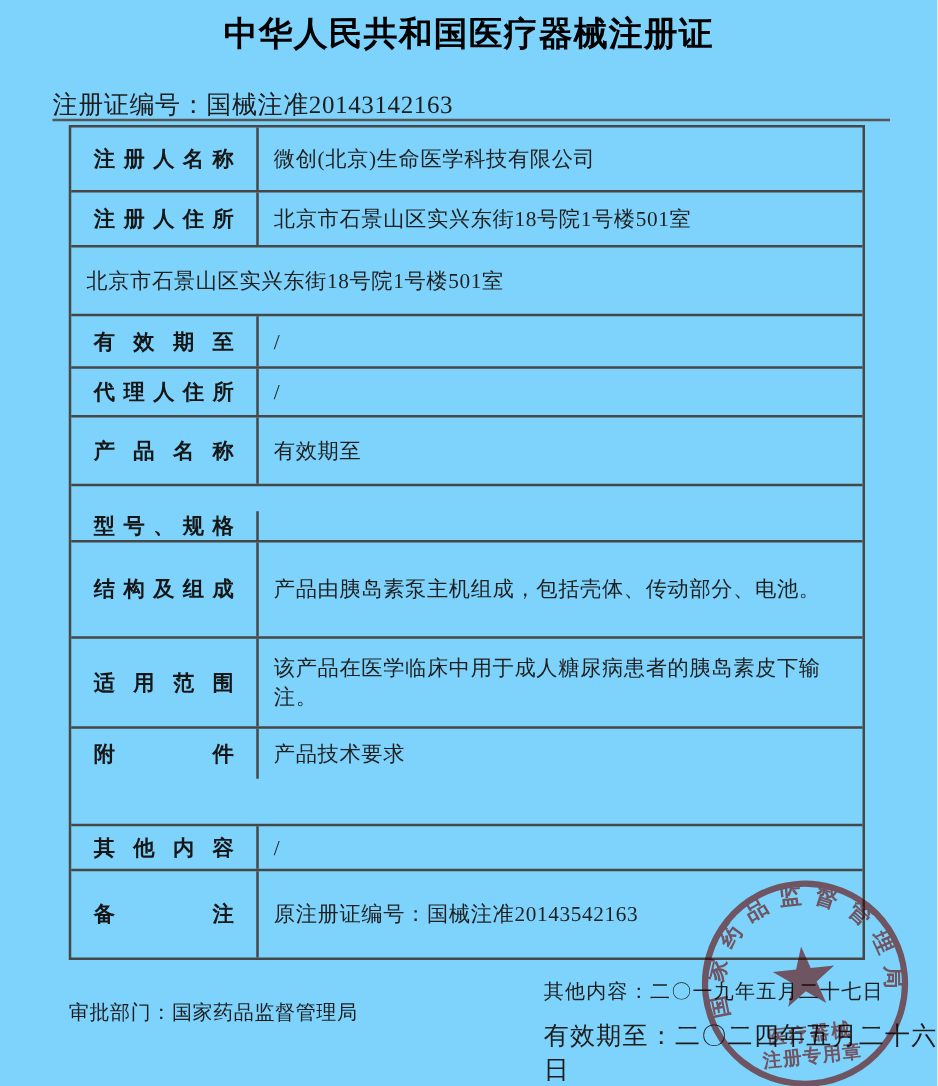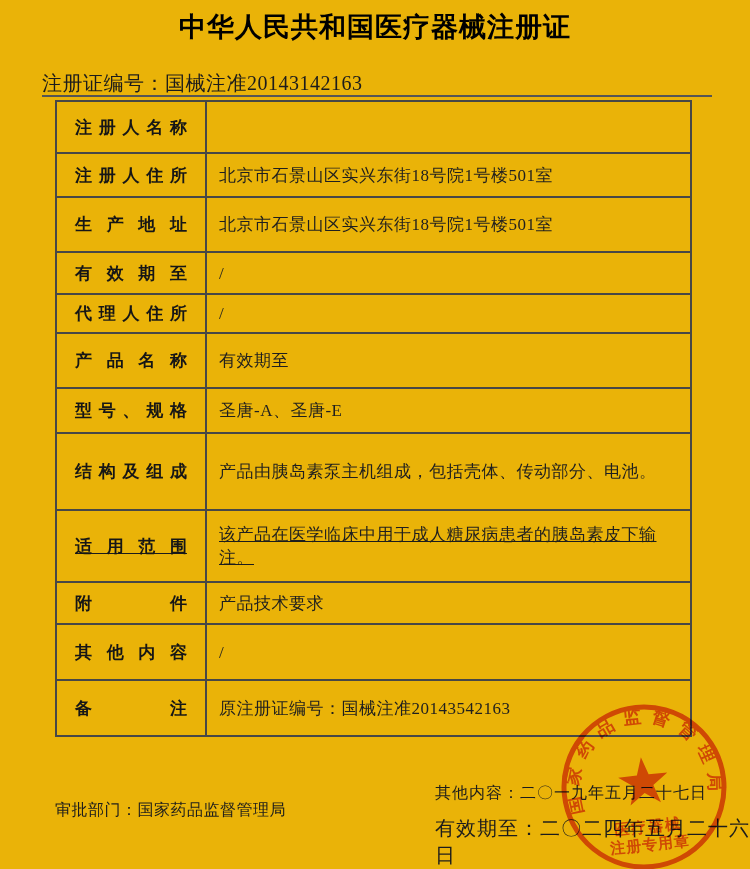--- a/index.html
+++ b/index.html
@@ -9,21 +9,21 @@
   }
   *{box-sizing:border-box;margin:0;padding:0;}
   html,body{background:#ffffff;}
   body{
     font-family:"Liberation Serif","DejaVu Serif",serif;
     color:var(--ink);
   }
   .page{
     position:relative;
     width:750px;height:869px;
-    background:#eab308;
+    background:#7dd3fc;
     overflow:hidden;
   }
   .doc-title{
     position:absolute;top:9px;left:0;width:750px;
     text-align:center;
     font-size:27px;font-weight:700;
     letter-spacing:1px;
     color:#000;
   }
   .regno-line{
@@ -38,22 +38,22 @@
     border:2px solid var(--border);
     display:flex;flex-direction:column;
   }
   .trow{
     display:flex;flex-direction:row;
     border-top:2px solid var(--border);
   }
   .trow:first-child{border-top:none;}
   .r1{height:50px;}  .r2{height:44px;}  .r3{height:55px;}
   .r4{height:42px;}  .r5{height:39px;}  .r6{height:55px;}
-  .r7{height:45px;}  .r8{height:77px;} .r9{height:72px;text-decoration:underline;}
-  .r10{height:42px;} .r11{height:56px;} .r12{height:56px;}
+  .r7{height:45px;align-items:flex-end;}  .r8{height:77px;} .r9{height:72px;}
+  .r10{height:42px;} .r11{height:36px;margin-top:36px;} .r12{height:71px;}
   .tlabel{
     width:150px;flex:0 0 150px;
     border-right:2px solid var(--border);
     display:flex;align-items:center;justify-content:center;
     font-size:17px;font-weight:600;
     color:#161616;
   }
   .tlabel span{
     display:inline-block;width:112px;
     text-align:justify;
@@ -101,33 +101,33 @@
 
   <div class="regno-line">
     <span class="lbl">注册证编号：</span><span class="val">国械注准20143142163</span>
   </div>
 
   <div class="cert-table">
     <div class="trow r1">
       <div class="tlabel">
           <span>注册人名称</span>
         </div>
+      <div class="tvalue">
+          <span>微创(北京)生命医学科技有限公司</span>
+        </div>
     </div>
     <div class="trow r2">
       <div class="tlabel">
           <span>注册人住所</span>
         </div>
       <div class="tvalue">
           <span>北京市石景山区实兴东街18号院1号楼501室</span>
         </div>
     </div>
     <div class="trow r3">
-      <div class="tlabel">
-          <span>生产地址</span>
-        </div>
       <div class="tvalue">
           <span>北京市石景山区实兴东街18号院1号楼501室</span>
         </div>
     </div>
     <div class="trow r4">
       <div class="tlabel">
           <span>有效期至</span>
         </div>
       <div class="tvalue">
           <span>/</span>
@@ -145,23 +145,20 @@
       <div class="tlabel">
           <span>产品名称</span>
         </div>
       <div class="tvalue">
           <span>有效期至</span>
         </div>
     </div>
     <div class="trow r7">
       <div class="tlabel">
           <span>型号、规格</span>
-        </div>
-      <div class="tvalue">
-          <span>圣唐-A、圣唐-E</span>
         </div>
     </div>
     <div class="trow r8">
       <div class="tlabel">
           <span>结构及组成</span>
         </div>
       <div class="tvalue">
           <span>产品由胰岛素泵主机组成，包括壳体、传动部分、电池。</span>
         </div>
     </div>

